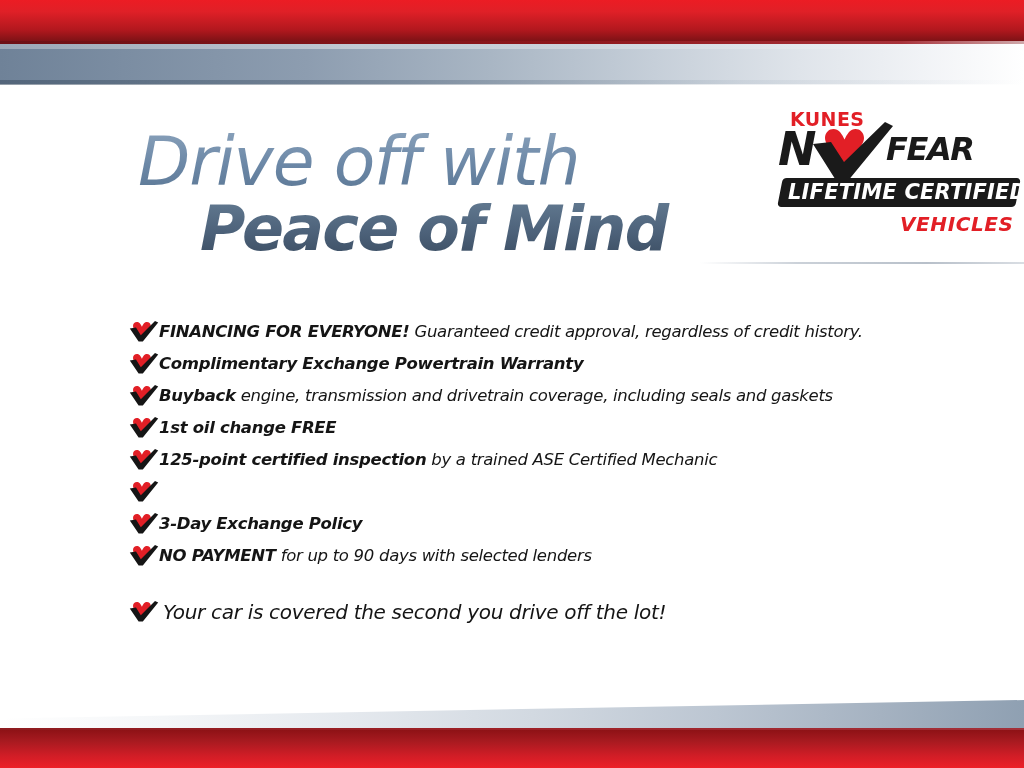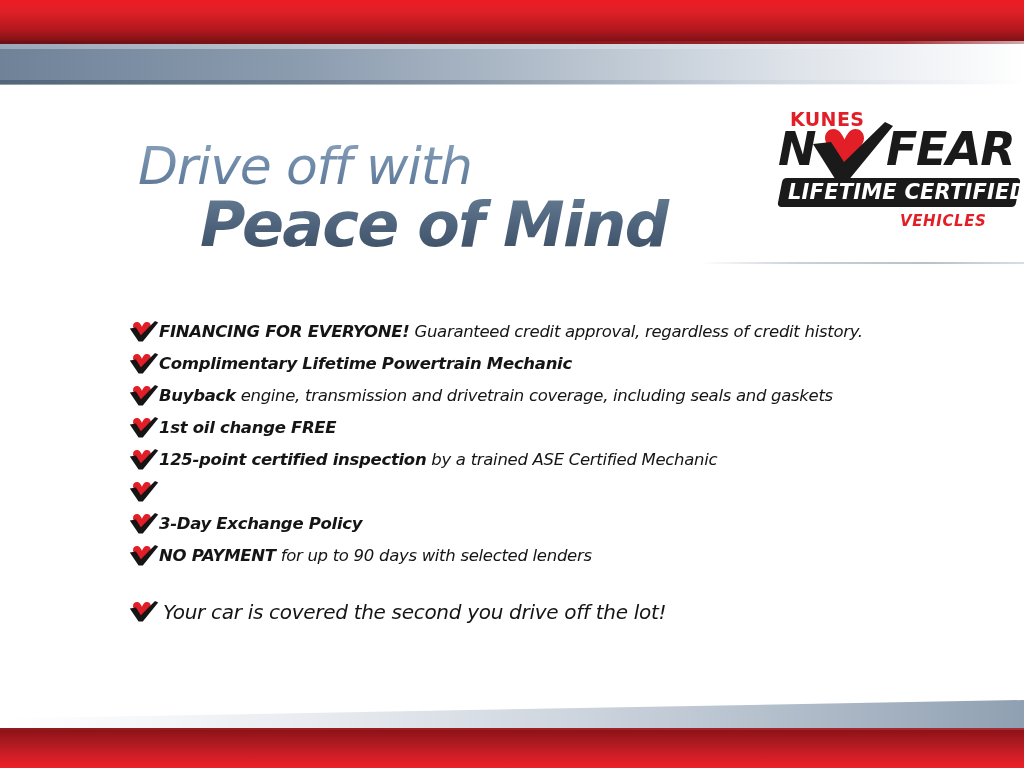--- a/index.html
+++ b/index.html
@@ -116,30 +116,29 @@
   .headline {
     position: absolute;
     left: 138px;
     top: 128px;
     width: 600px;
   }
   .headline-line1 {
     font-family: "DejaVu Sans", sans-serif;
     font-style: italic;
     font-weight: 400;
-    font-size: 52px;
+    font-size: 68px;
     letter-spacing: -1.2px;
     line-height: 1.0;
     color: #6b87a6;
     background: linear-gradient(to bottom, #8aa2bb 0%, #6b87a6 55%, #5b7794 100%);
     -webkit-background-clip: text;
     background-clip: text;
     -webkit-text-fill-color: transparent;
     white-space: nowrap;
-    margin-top: 12px;
   }
   .headline-line2 {
     font-family: "DejaVu Sans", sans-serif;
     font-style: italic;
     font-weight: bold;
     font-size: 62px;
     letter-spacing: -1.8px;
     line-height: 1.05;
     margin-left: 62px;
     color: #465a72;
@@ -198,21 +197,21 @@
     letter-spacing: -1px;
     color: #1a1a1a;
   }
   .logo-fear {
     position: absolute;
     left: 108px;
     top: 0px;
     font-family: "DejaVu Sans", sans-serif;
     font-style: italic;
     font-weight: bold;
-    font-size: 46px;
+    font-size: 32px;
     line-height: 46px;
     letter-spacing: -1.4px;
     color: #1a1a1a;
     text-align: center;
   }
   .logo-check {
     position: absolute;
     left: 33px;
     top: -4px;
     width: 84px;
@@ -244,21 +243,21 @@
     text-align: center;
     white-space: nowrap;
   }
   .logo-vehicles {
     position: absolute;
     left: 122px;
     top: 104px;
     font-family: "DejaVu Sans", sans-serif;
     font-style: italic;
     font-weight: bold;
-    font-size: 15px;
+    font-size: 20px;
     letter-spacing: 0.6px;
     color: #e21f26;
   }
 
   
   .bullets {
     position: absolute;
     left: 129px;
     top: 311px;
     width: 820px;
@@ -354,21 +353,21 @@
       <span class="bullet-text"><span class="b">FINANCING FOR EVERYONE!</span><span> Guaranteed credit approval, regardless of credit history.</span></span>
     </div>
 
     <div class="bullet-row">
       <span class="bullet-mark">
         <svg viewBox="0 0 30 24" width="30" height="24" xmlns="http://www.w3.org/2000/svg">
           <path d="M4 7 C4 3, 8.5 1.6, 10.8 4.3 C11.7 5.4, 12.4 6.6, 12.9 7.8 C13.4 6.6, 14.1 5.4, 15 4.3 C17.3 1.6, 21.8 3, 21.8 7 C21.8 11, 15 16, 12.9 18.2 C10.8 16, 4 11, 4 7 Z" fill="#e21f26"></path>
           <path d="M0.8 9.5 L7 8.6 L11.8 16.2 L26 2 L29.2 3.6 L13.8 22.6 L9.6 22.6 Z" fill="#151515"></path>
         </svg>
       </span>
-      <span class="bullet-text"><span class="b">Complimentary Lifetime Powertrain Mechanic</span><span></span></span>
+      <span class="bullet-text"><span class="b">Complimentary Exchange Powertrain Warranty</span><span></span></span>
     </div>
 
     <div class="bullet-row">
       <span class="bullet-mark">
         <svg viewBox="0 0 30 24" width="30" height="24" xmlns="http://www.w3.org/2000/svg">
           <path d="M4 7 C4 3, 8.5 1.6, 10.8 4.3 C11.7 5.4, 12.4 6.6, 12.9 7.8 C13.4 6.6, 14.1 5.4, 15 4.3 C17.3 1.6, 21.8 3, 21.8 7 C21.8 11, 15 16, 12.9 18.2 C10.8 16, 4 11, 4 7 Z" fill="#e21f26"></path>
           <path d="M0.8 9.5 L7 8.6 L11.8 16.2 L26 2 L29.2 3.6 L13.8 22.6 L9.6 22.6 Z" fill="#151515"></path>
         </svg>
       </span>
       <span class="bullet-text"><span class="b">Buyback</span><span> engine, transmission and drivetrain coverage, including seals and gaskets</span></span>

